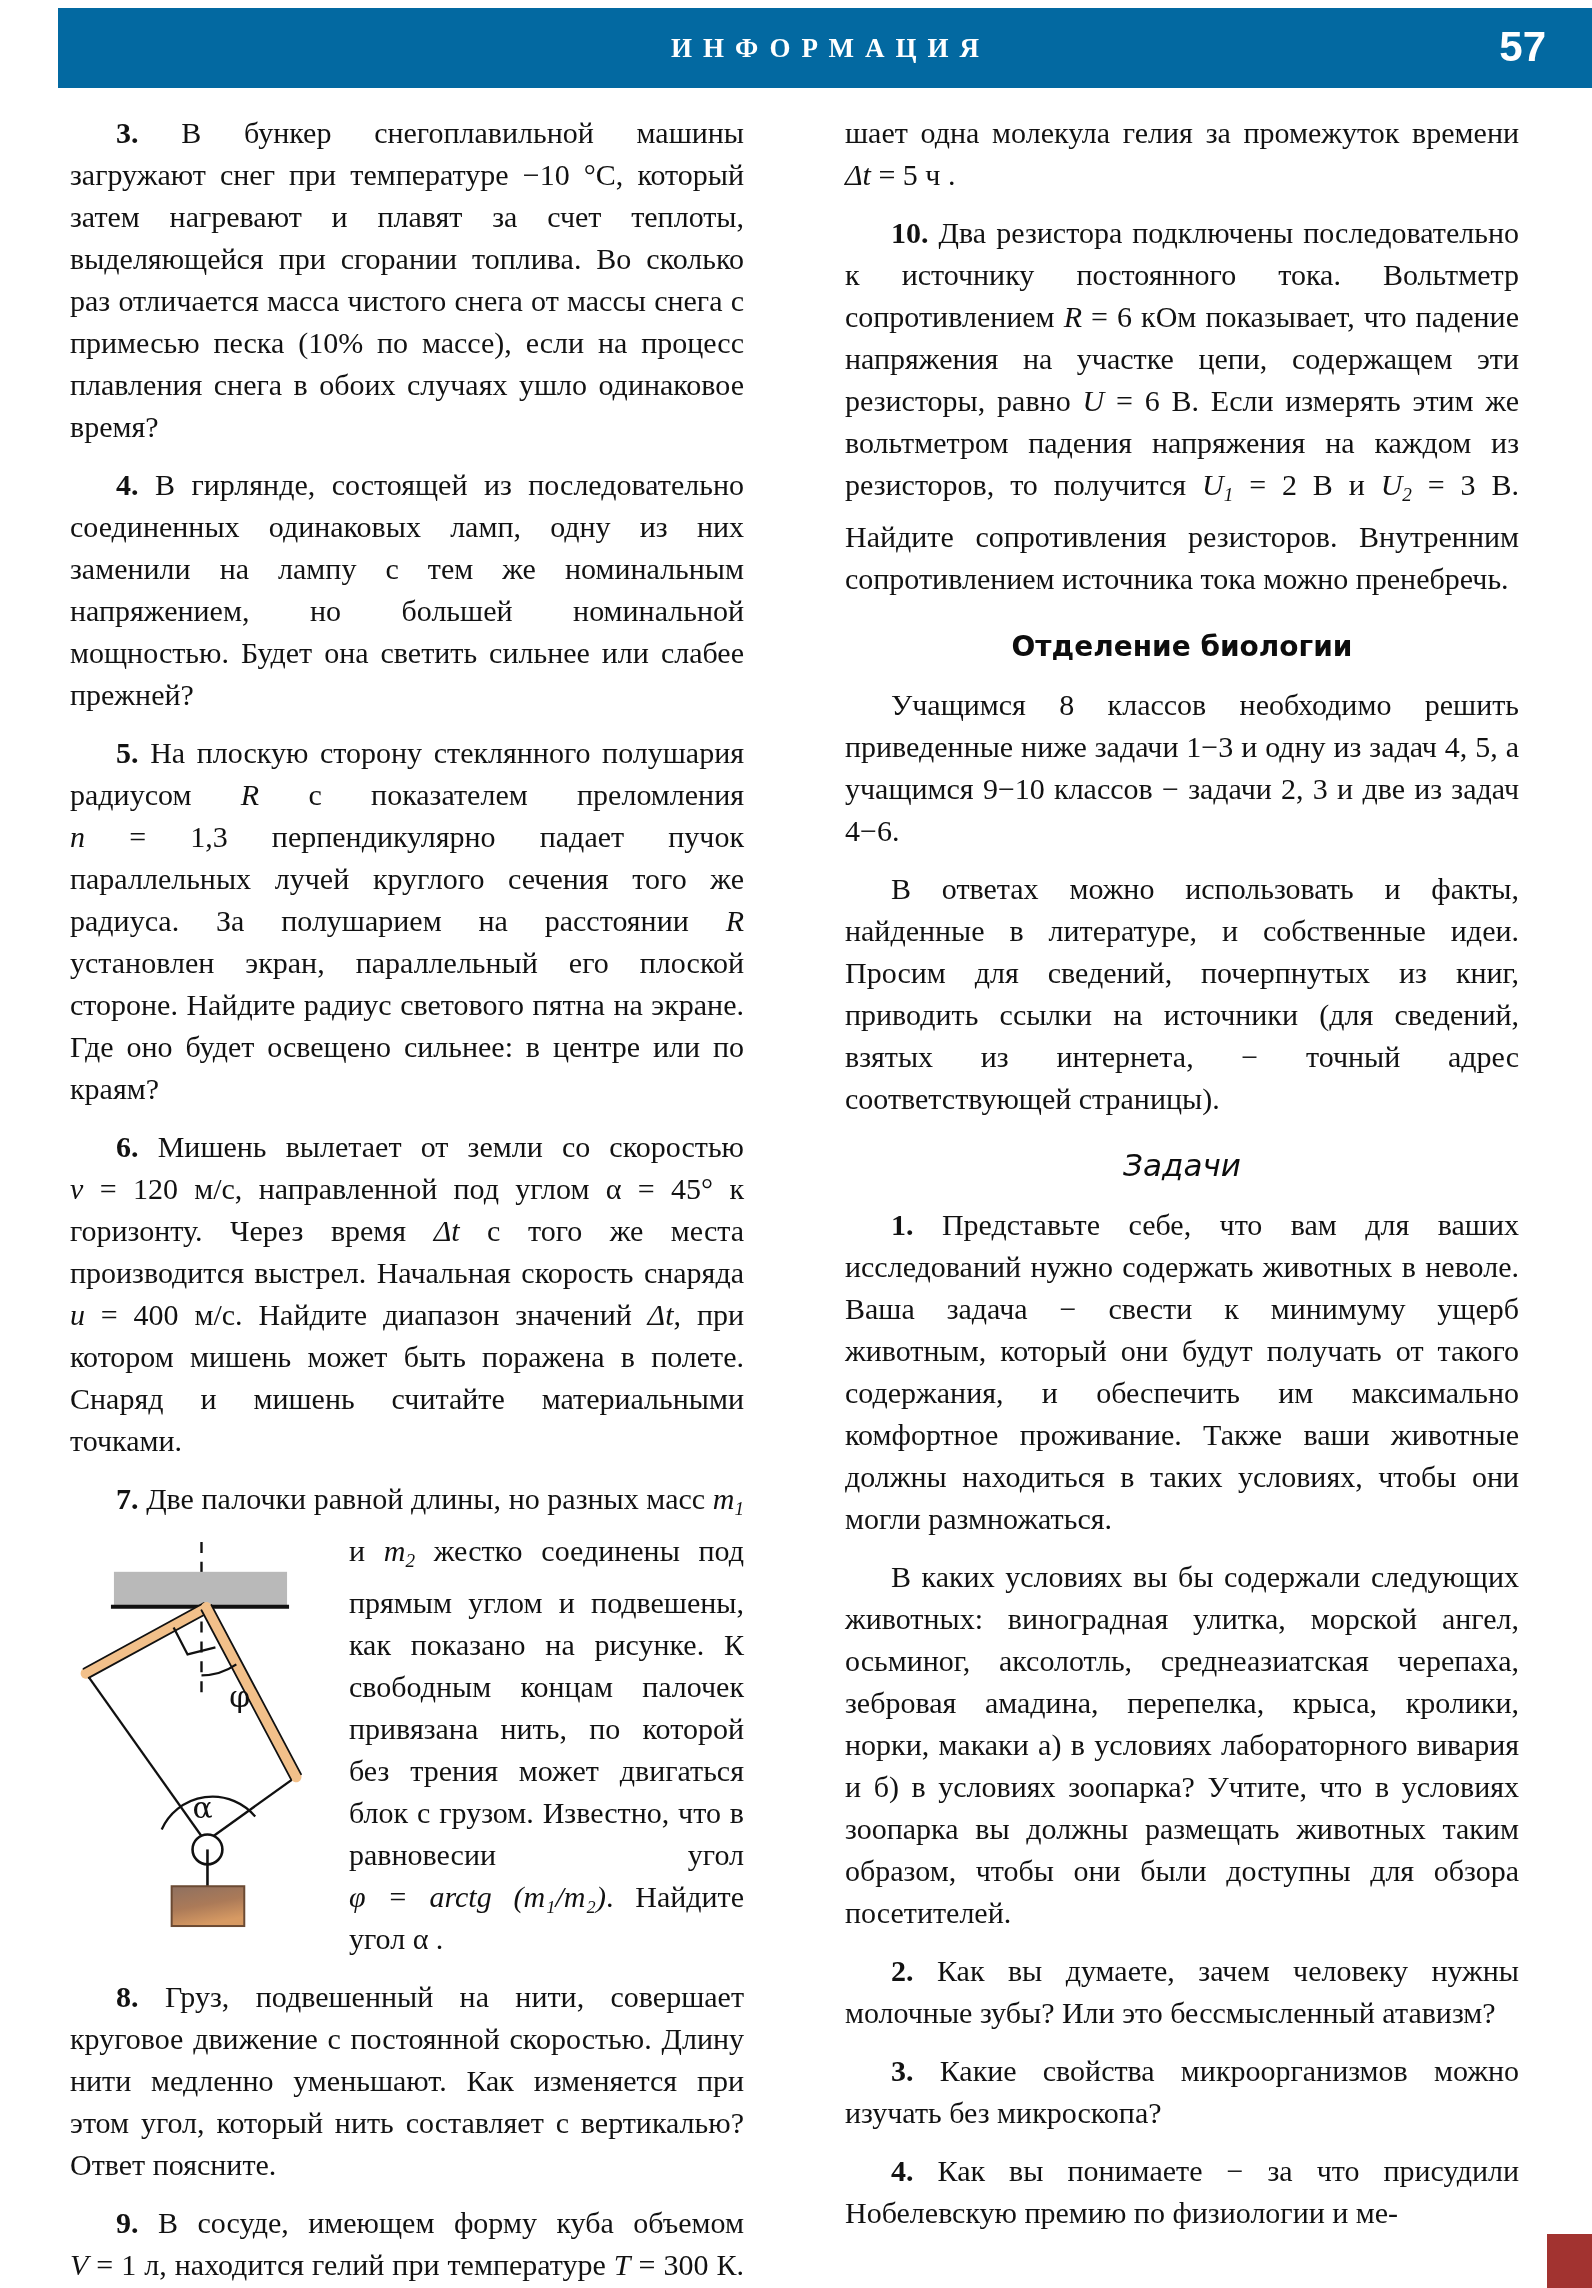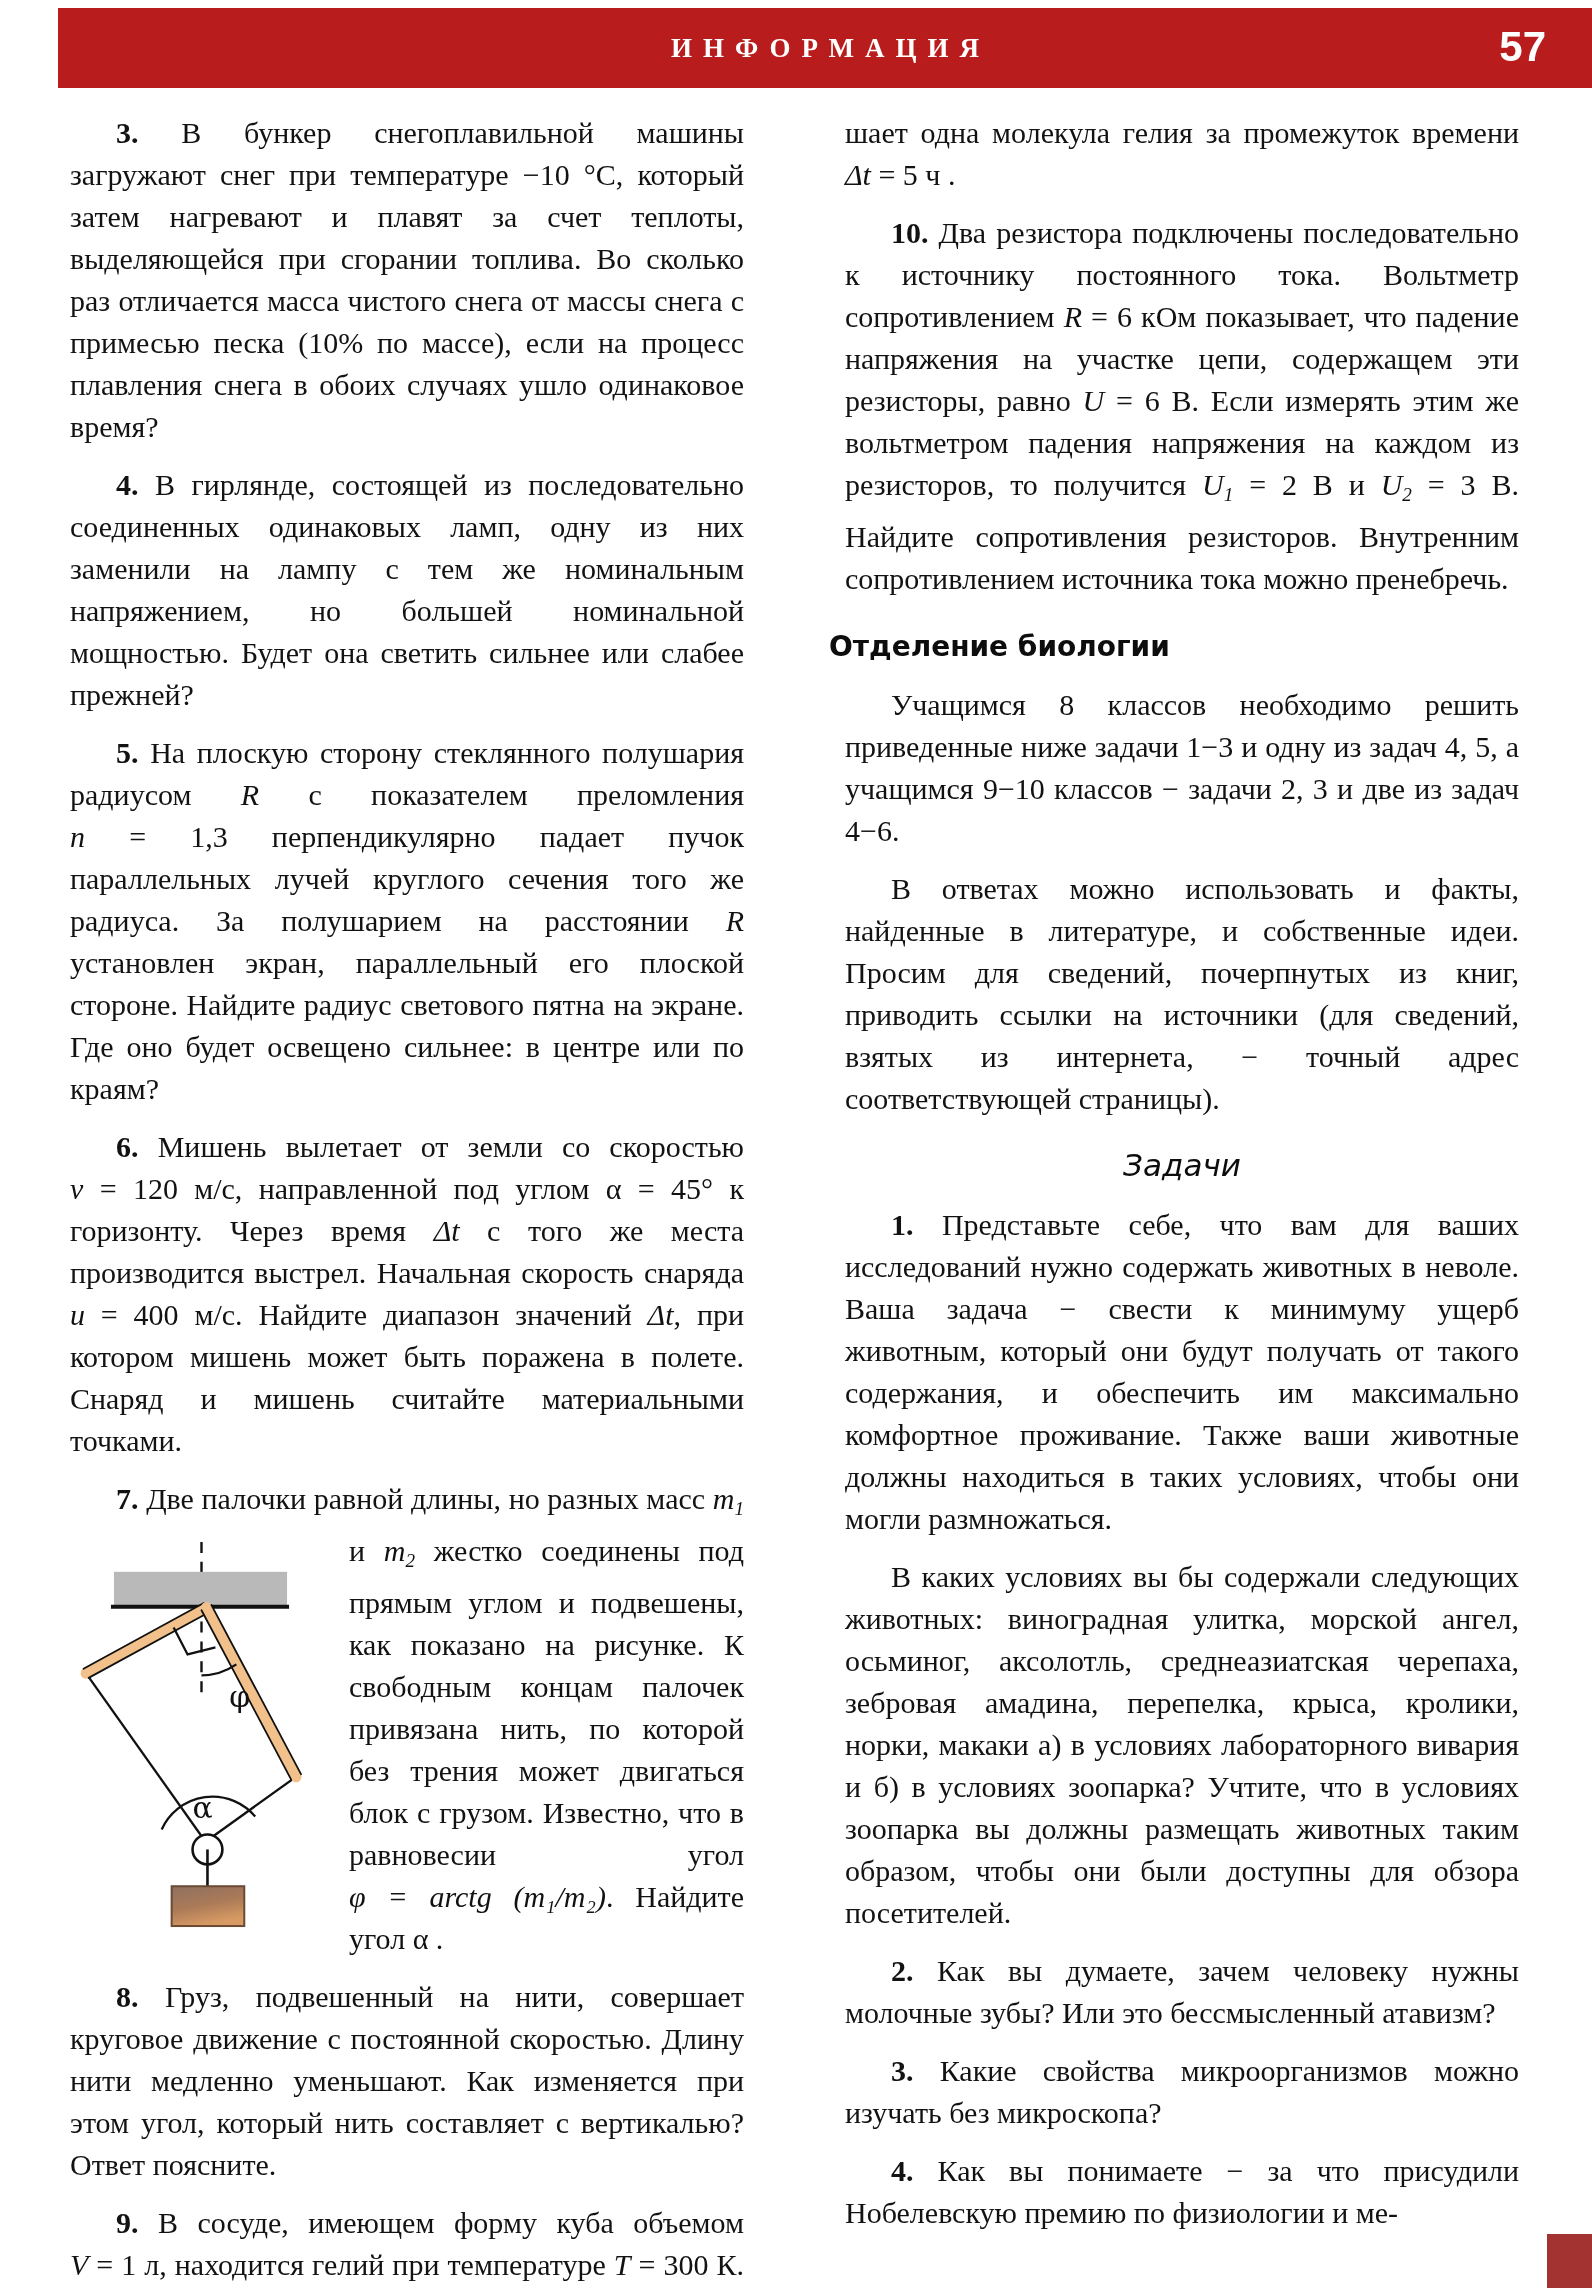--- a/index.html
+++ b/index.html
@@ -13,21 +13,21 @@
     overflow: hidden;
   }
 
   
   .header-band {
     position: absolute;
     left: 58px;
     top: 8px;
     width: 1534px;
     height: 80px;
-    background: #b91c1c;
+    background: #0369a1;
   }
   .header-title {
     position: absolute;
     left: 0;
     top: 0;
     width: 100%;
     height: 80px;
     line-height: 80px;
     text-align: center;
     color: #ffffff;
@@ -85,20 +85,21 @@
     vertical-align: -0.32em;
     font-style: italic;
   }
   .nb { white-space: nowrap; }
 
   
   .h-section {
     font-family: "DejaVu Sans", "Liberation Sans", sans-serif;
     font-weight: bold;
     font-size: 28px;
+    text-align: center;
     margin: 26px 0 14px 0;
     text-indent: 0;
     color: #0d0d0d;
   }
   .h-sub {
     font-family: "DejaVu Sans", "Liberation Sans", sans-serif;
     font-style: italic;
     font-size: 31px;
     text-align: center;
     margin: 24px 0 18px 0;

